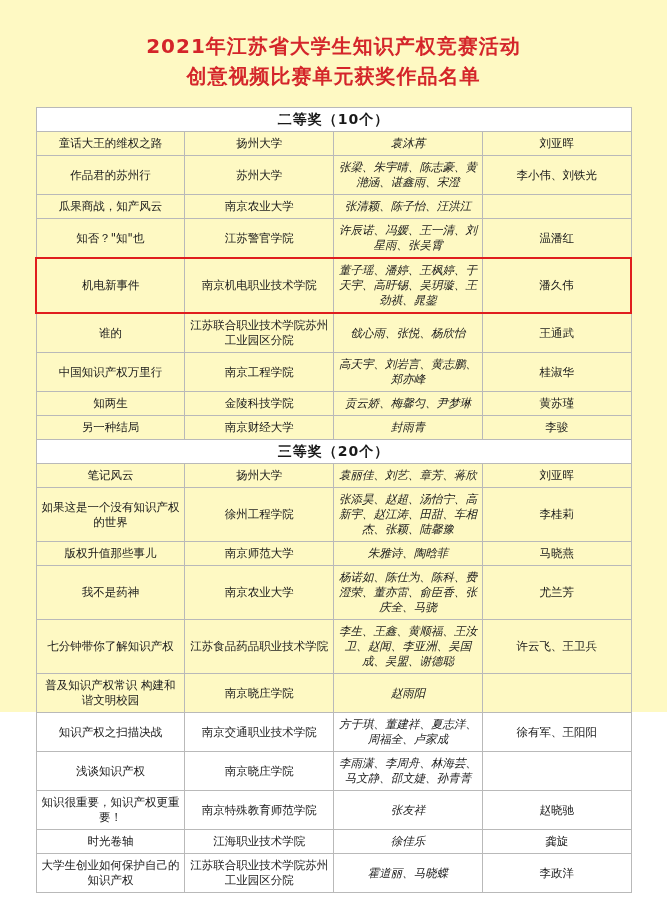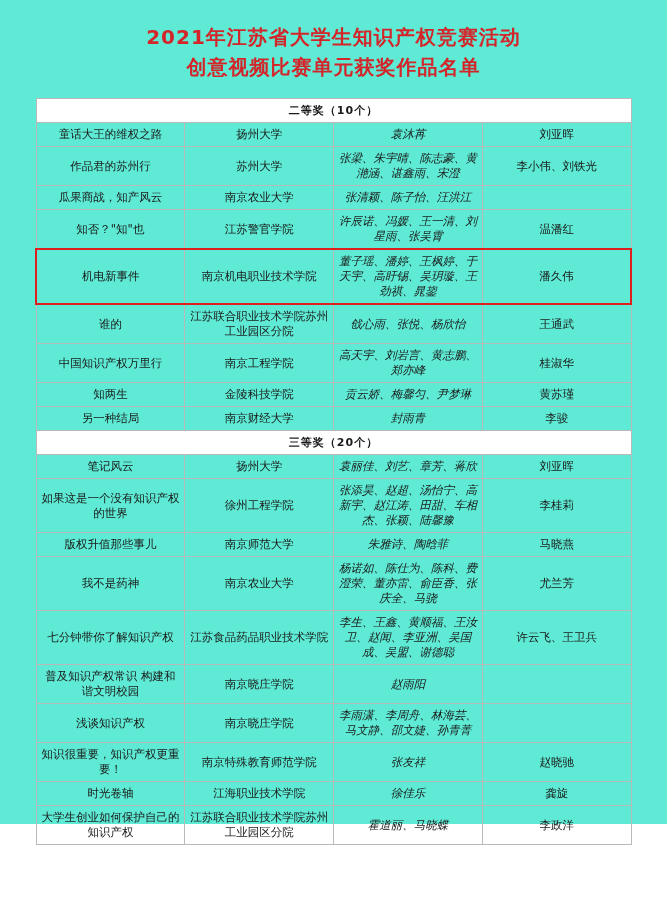--- a/index.html
+++ b/index.html
@@ -9,25 +9,25 @@
   }
   body {
     width: 667px;
     height: 912px;
     font-family: "DejaVu Sans", "Liberation Sans", sans-serif;
     overflow: hidden;
     position: relative;
   }
   .page {
     width: 667px;
-    height: 824px;
+    height: 712px;
     box-sizing: border-box;
-    padding: 0;
+    padding: 9px;
     position: relative;
-    background: #5eead4;
+    background: #fef9c3;
   }
   .title-block {
     text-align: center;
     padding: 22px 40px 10px 40px;
   }
   .title-line {
     color: #d4252a;
     font-size: 20px;
     font-weight: bold;
     letter-spacing: 1px;
@@ -49,21 +49,21 @@
     text-align: center;
     vertical-align: middle;
     word-break: break-all;
   }
   td.c1 { width: 150px; }
   td.c2 { width: 160px; }
   td.c3 { width: 180px; text-align: left; padding-left: 7px; font-style: italic; }
   td.c4 { width: 107px; margin-top: 47px; }
   tr.section-head td {
     font-weight: bold;
-    font-size: 11px;
+    font-size: 14px;
     background: #ffffff;
     letter-spacing: 1px;
   }
   tr.highlight td {
     border-top: 2.5px solid #e01e1e;
     border-bottom: 2.5px solid #e01e1e;
   }
   tr.highlight td.c1 { border-left: 2.5px solid #e01e1e; }
   tr.highlight td.c4 { border-right: 2.5px solid #e01e1e; }
 </style>
@@ -173,20 +173,26 @@
         <td class="c3">李生、王鑫、黄顺福、王汝卫、赵闻、李亚洲、吴国成、吴盟、谢德聪</td>
         <td class="c4">许云飞、王卫兵</td>
       </tr>
       <tr>
         <td class="c1">普及知识产权常识 构建和谐文明校园</td>
         <td class="c2">南京晓庄学院</td>
         <td class="c3">赵雨阳</td>
         <td class="c4"></td>
       </tr>
       <tr>
+        <td class="c1">知识产权之扫描决战</td>
+        <td class="c2">南京交通职业技术学院</td>
+        <td class="c3">方于琪、董建祥、夏志洋、周福全、卢家成</td>
+        <td class="c4">徐有军、王阳阳</td>
+      </tr>
+      <tr>
         <td class="c1">浅谈知识产权</td>
         <td class="c2">南京晓庄学院</td>
         <td class="c3">李雨潇、李周舟、林海芸、马文静、邵文婕、孙青菁</td>
         <td class="c4"></td>
       </tr>
       <tr>
         <td class="c1">知识很重要，知识产权更重要！</td>
         <td class="c2">南京特殊教育师范学院</td>
         <td class="c3">张友祥</td>
         <td class="c4">赵晓驰</td>

